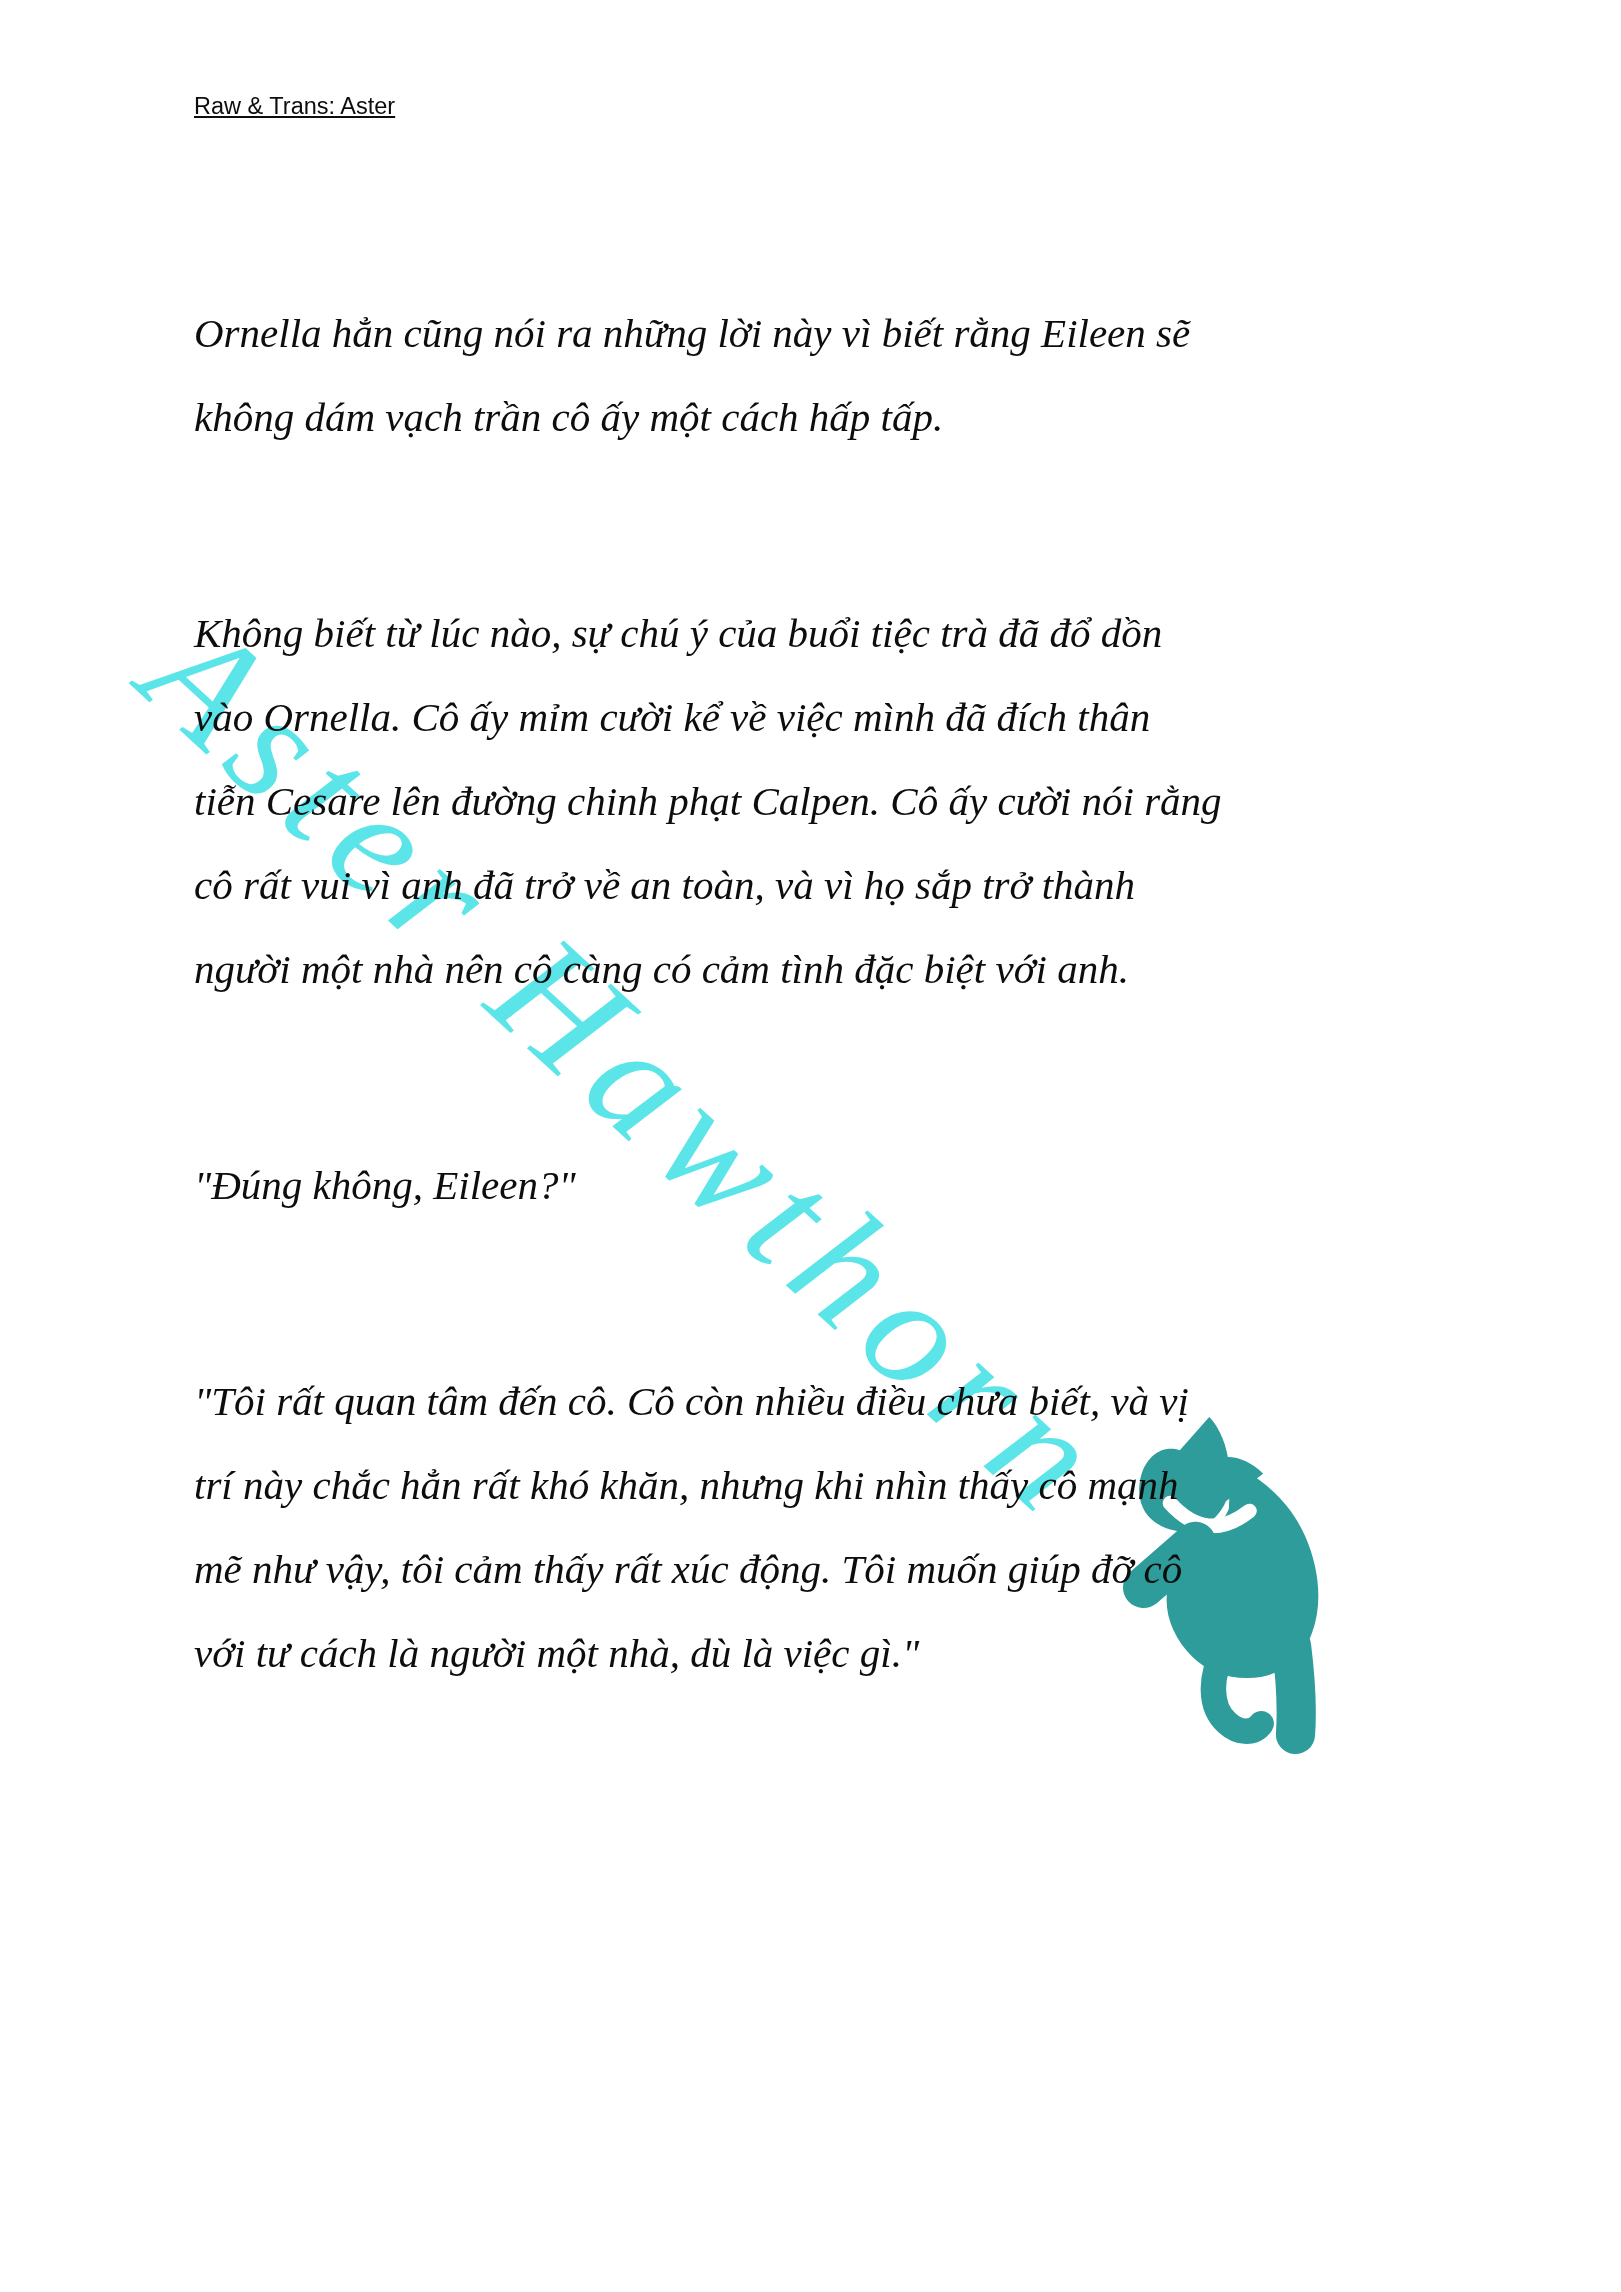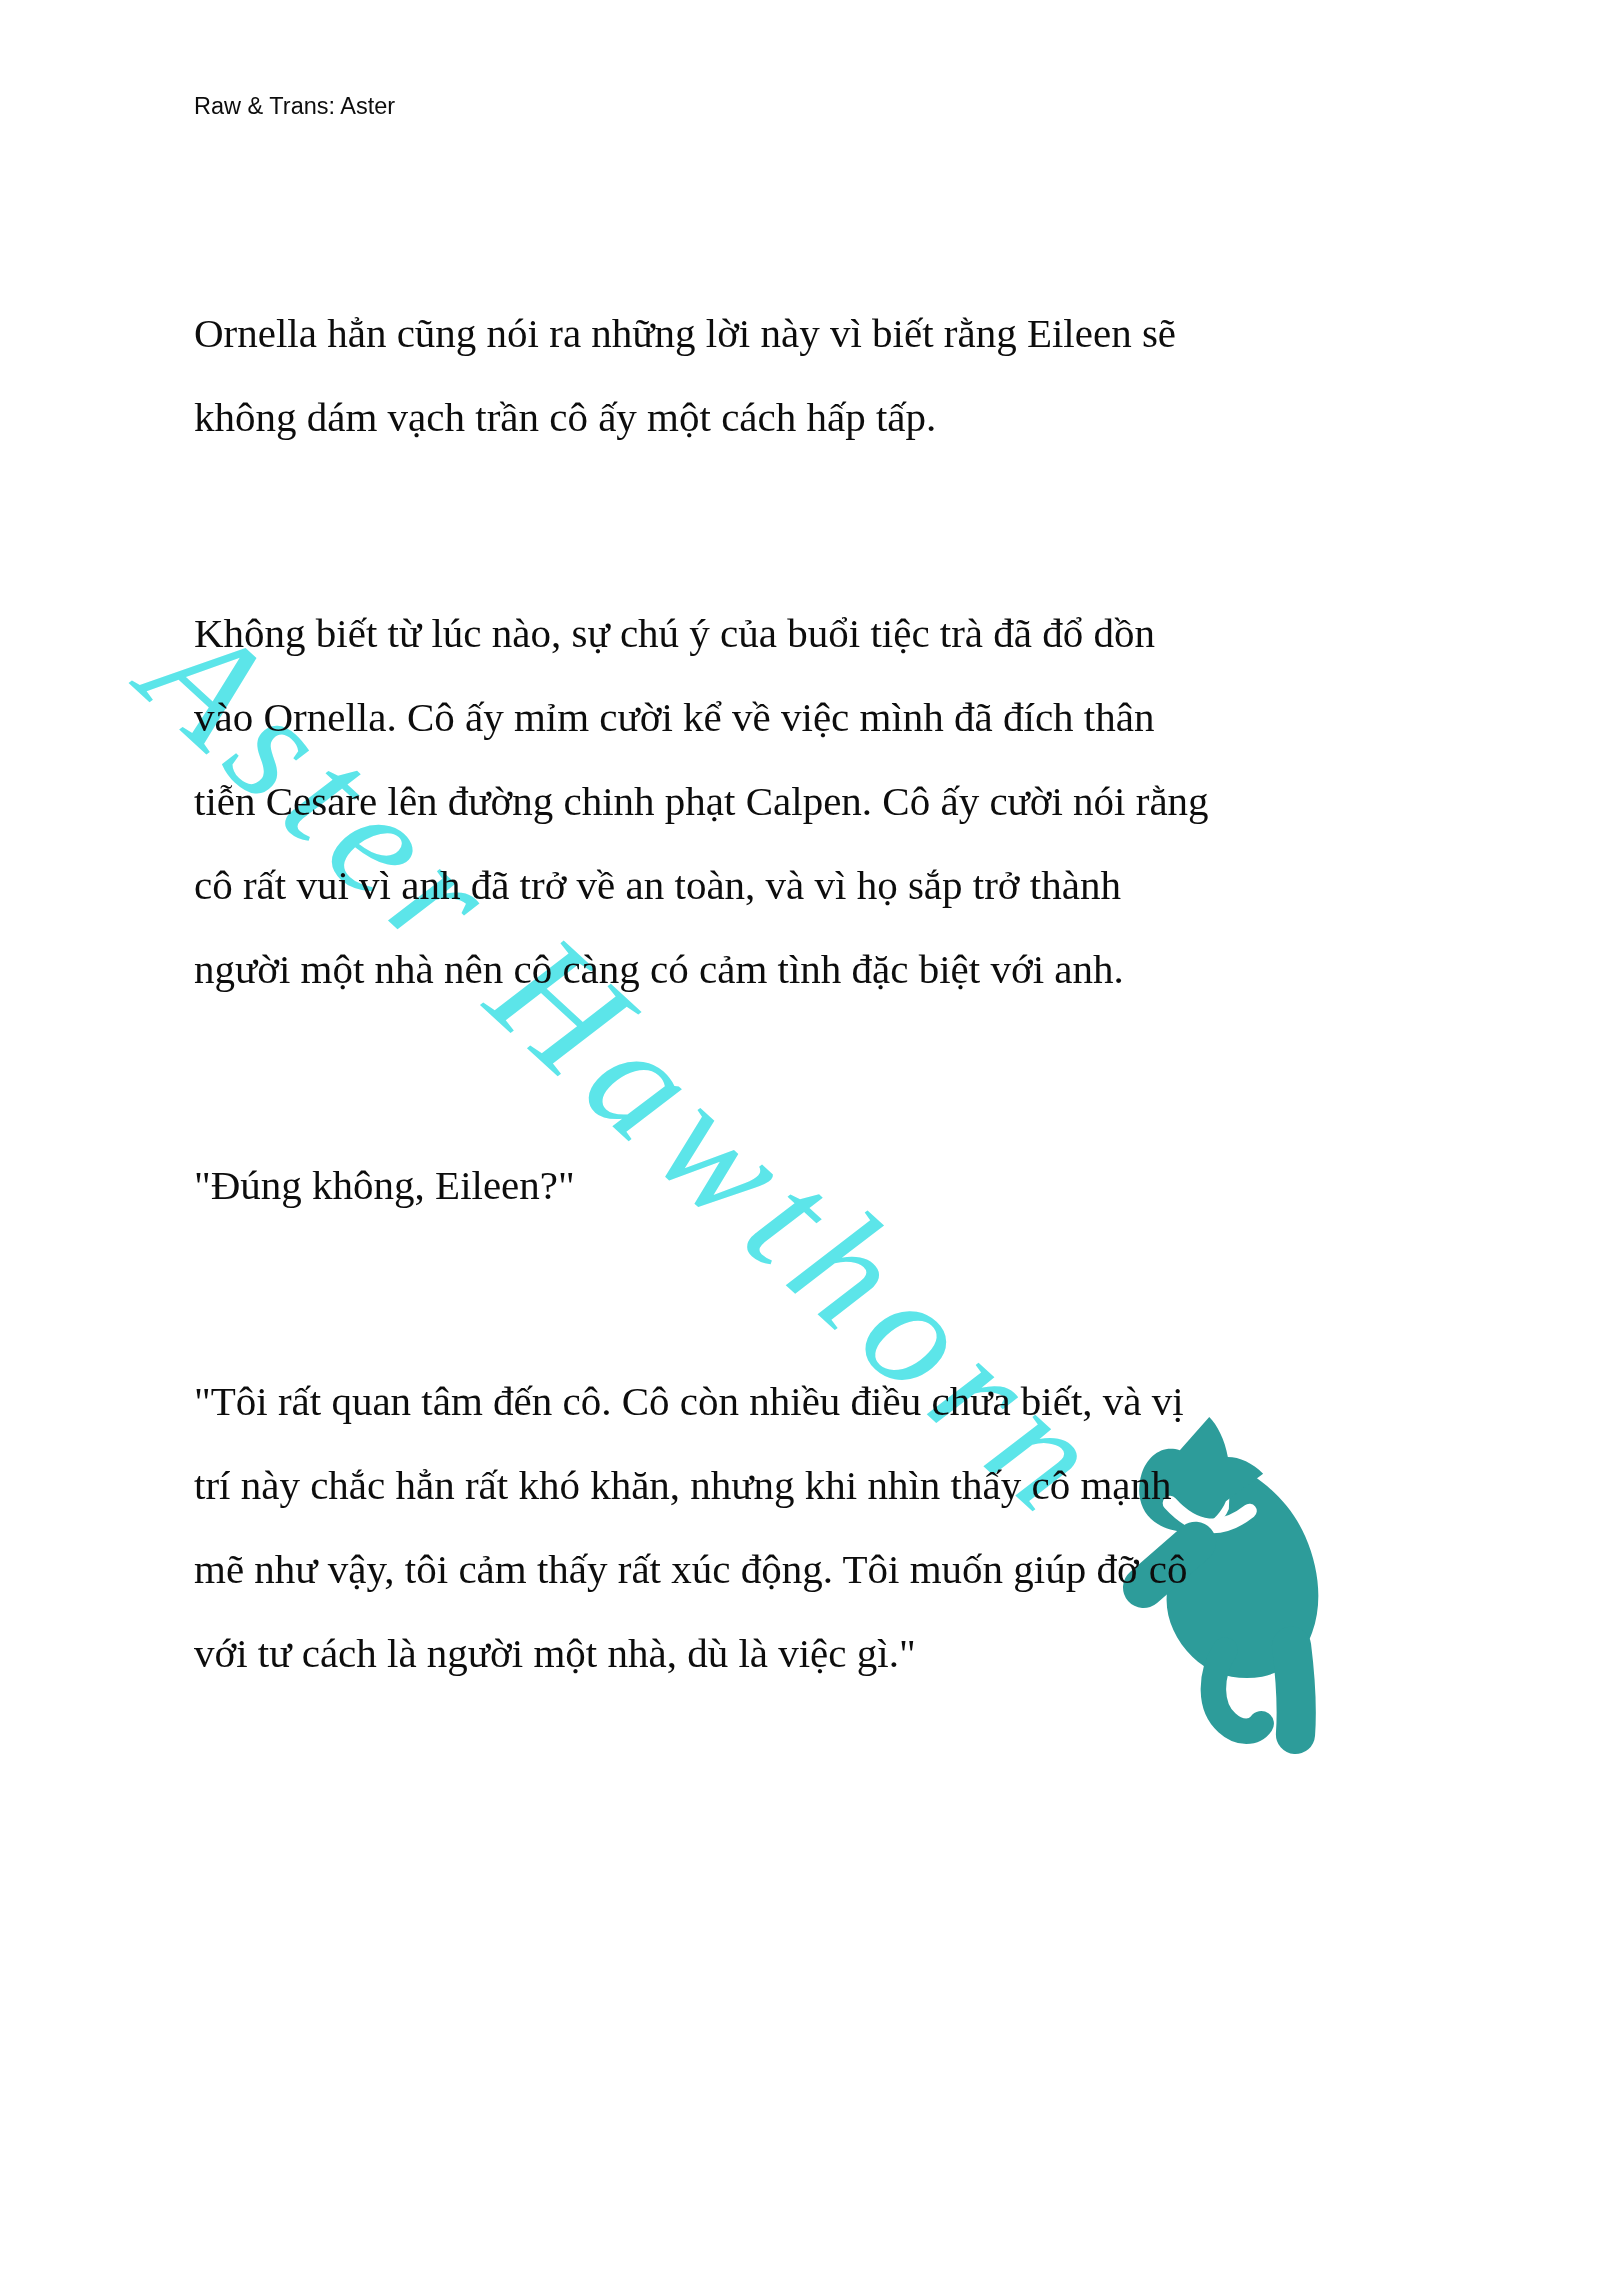--- a/index.html
+++ b/index.html
@@ -8,20 +8,21 @@
     width:1621px;height:2293px;
     background:var(--page-bg,#ffffff);
     overflow:hidden;
     font-family:"Liberation Serif","DejaVu Serif",serif;
   }
   .credit{
     position:absolute;left:194px;top:92px;
     font:23.5px/1.2 "Liberation Sans","DejaVu Sans",sans-serif;
     color:var(--text-color,#111111);
     z-index:3;
+    text-decoration:underline;
   }
   .watermark{
     position:absolute;left:233px;top:582px;
     font-family:"Liberation Serif","DejaVu Serif",serif;
     font-style:italic;
     font-size:159px;
     letter-spacing:15.7px;
     white-space:nowrap;
     color:var(--watermark-color,#5ce5e9);
     transform:rotate(42.5deg);
@@ -33,20 +34,21 @@
     position:absolute;left:1115px;top:1413px;
     width:212px;height:345px;
     z-index:1;
   }
   .cat-logo .ink{fill:var(--logo-color,#2d9c9a);}
   .cat-logo .ink-stroke{stroke:var(--logo-color,#2d9c9a);fill:none;stroke-linecap:round;}
   .cat-logo .gap-stroke{stroke:var(--page-bg,#ffffff);fill:none;stroke-linecap:round;}
   .content{
     position:absolute;left:194px;top:291px;width:1353px;
     z-index:2;
+    font-style:italic;
   }
   p.para{
     margin:0 0 132px 0;
     white-space:pre-line;
     font-size:41px;
     line-height:84px;
     color:var(--text-color,#000000);
   }
 </style>
 </head>

